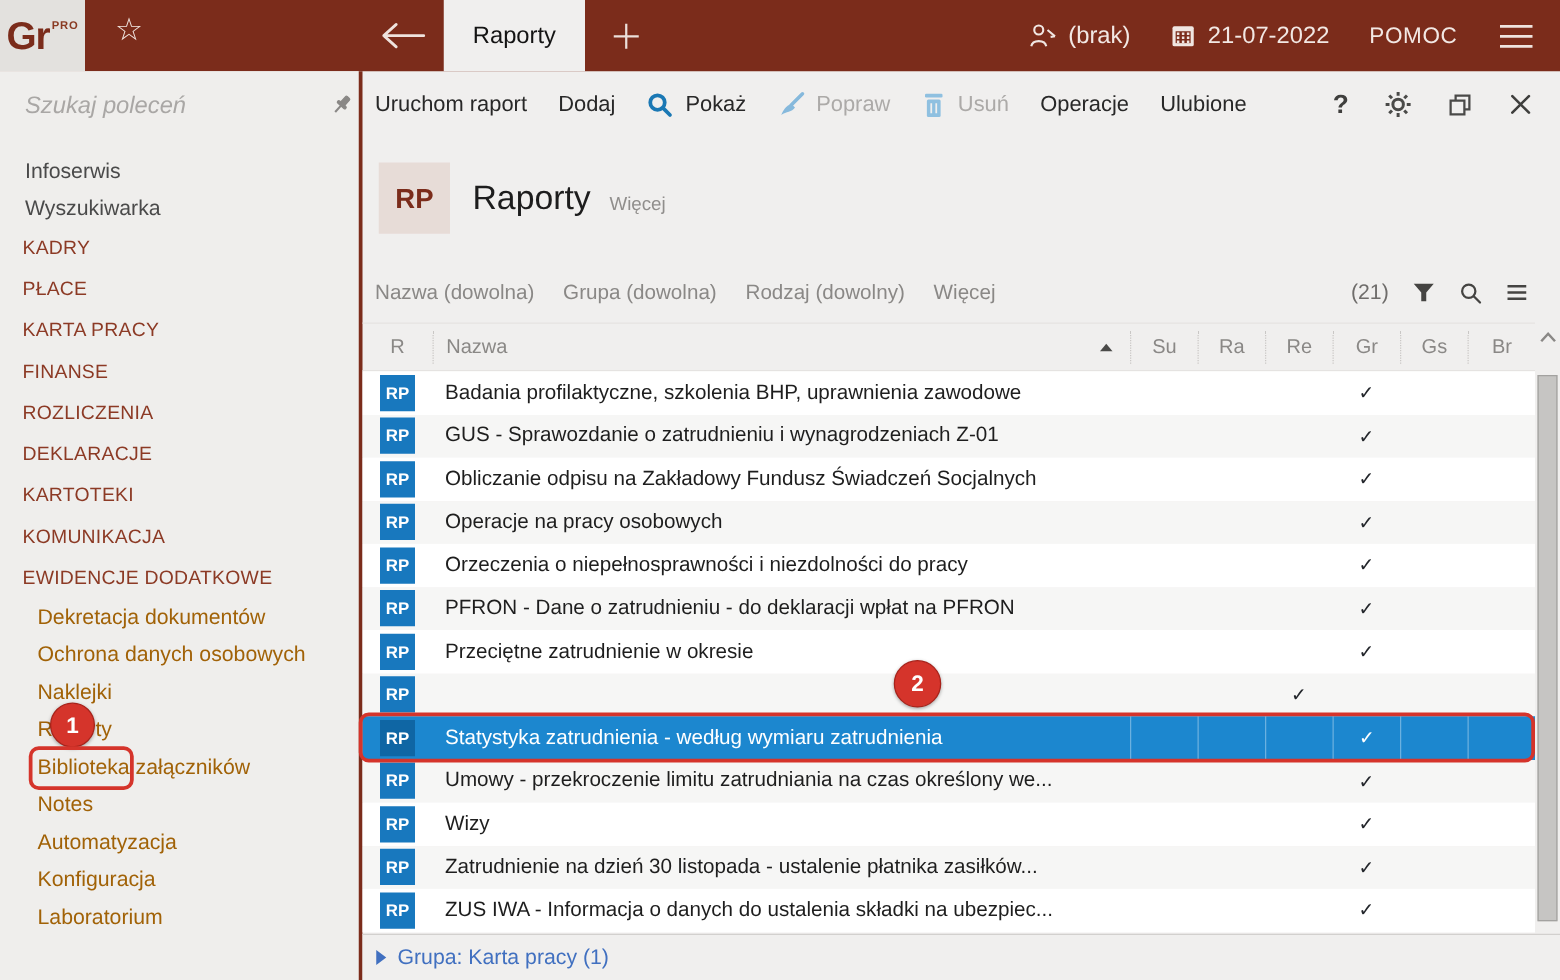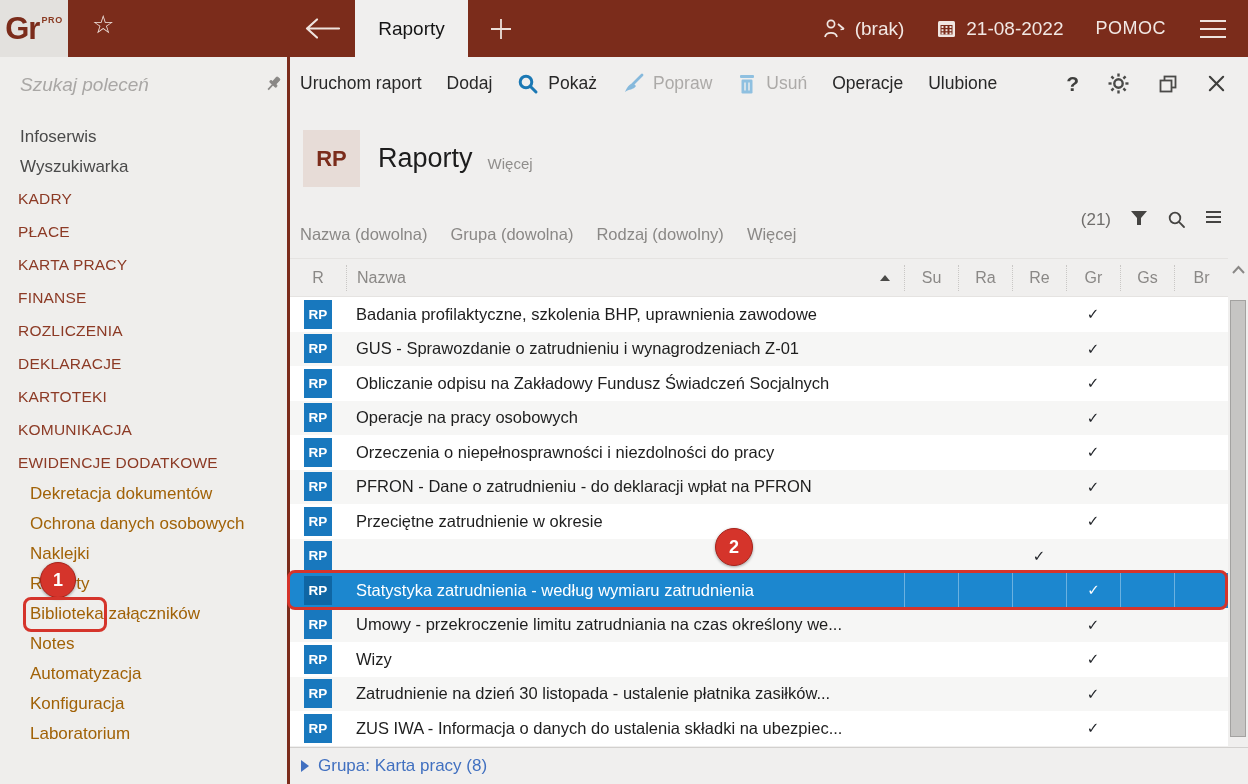--- a/index.html
+++ b/index.html
@@ -46,21 +46,21 @@
   
   .page-header{position:absolute;left:0;top:53px;width:938px;height:100px}
   .rp-badge{position:absolute;left:13px;top:20px;width:57px;height:57px;background:#E7DCD7;
             display:flex;align-items:center;justify-content:center;font-size:22px;font-weight:700;color:#7B2C1B}
   .title-row{position:absolute;left:88px;top:20px;height:57px;display:flex;align-items:center;gap:15px}
   .page-title{font-size:27px;color:#1D1D1D}
   .more-link{font-size:15px;color:#908E8C;margin-top:9px}
   
   .filter-bar{position:absolute;left:0;top:153px;width:938px;height:48px;display:flex;align-items:center;
               padding-left:10px;gap:23px;font-size:16.5px;color:#8A8886}
-  .filter-right{position:absolute;right:0;top:0;height:48px;display:flex;
+  .filter-right{position:absolute;right:0;top:0;height:48px;display:flex;align-items:center;
                 gap:19px;padding-right:6px}
   .count{font-size:17px;color:#6F6D6B}
   
   .thead{position:absolute;left:0;top:201px;width:938px;height:39px;display:grid;
          grid-template-columns:56px 558px 54px 54px 54px 54px 54px 54px;align-items:center;
          font-size:16px;color:#8A8886;border-top:1px solid #E5E3E1;border-bottom:1px solid #E5E3E1}
   .thead .hcell{height:26px;display:flex;align-items:center;position:relative}
   .thead .hcell+.hcell{border-left:1px dotted #C9C7C5}
   .h-r{justify-content:center}
   .h-name{padding-left:10px}
@@ -144,21 +144,21 @@
               <rect x="9.5" y="8" width="2" height="2"></rect>
               <rect x="13.5" y="8" width="2" height="2"></rect>
             <rect x="5.5" y="11.2" width="2" height="2"></rect>
               <rect x="9.5" y="11.2" width="2" height="2"></rect>
               <rect x="13.5" y="11.2" width="2" height="2"></rect>
             <rect x="5.5" y="14.4" width="2" height="2"></rect>
               <rect x="9.5" y="14.4" width="2" height="2"></rect>
               <rect x="13.5" y="14.4" width="2" height="2"></rect>
           </g>
         </svg>
-        <span>21-08-2022</span>
+        <span>21-07-2022</span>
       </div>
       <div class="tb-help">
         <span>POMOC</span>
       </div>
       <div>
         <svg class="icon" width="30" height="22" viewBox="0 0 30 22">
           <path d="M2 3 H28 M2 11 H28 M2 19 H28" stroke="#EFE3DE" stroke-width="2.2"></path>
         </svg>
       </div>
     </div>
@@ -538,21 +538,21 @@
           <div class="cell c-min">
             <span class="check">✓</span>
           </div>
           <div class="cell c-min"></div>
           <div class="cell c-min"></div>
         </div>
       </div>
 
     <div class="group-footer">
       <span class="group-arrow"></span>
-      <span class="group-label">Grupa: Karta pracy (8)</span>
+      <span class="group-label">Grupa: Karta pracy (1)</span>
     </div>
 
     <div class="scroll-up">
       <svg class="icon" width="15" height="10" viewBox="0 0 15 10">
         <path d="M2 8 L7.5 2 L13 8" fill="none" stroke="#8A8886" stroke-width="2"></path>
       </svg>
     </div>
     <div class="scroll-thumb"></div>
   </div>
 

